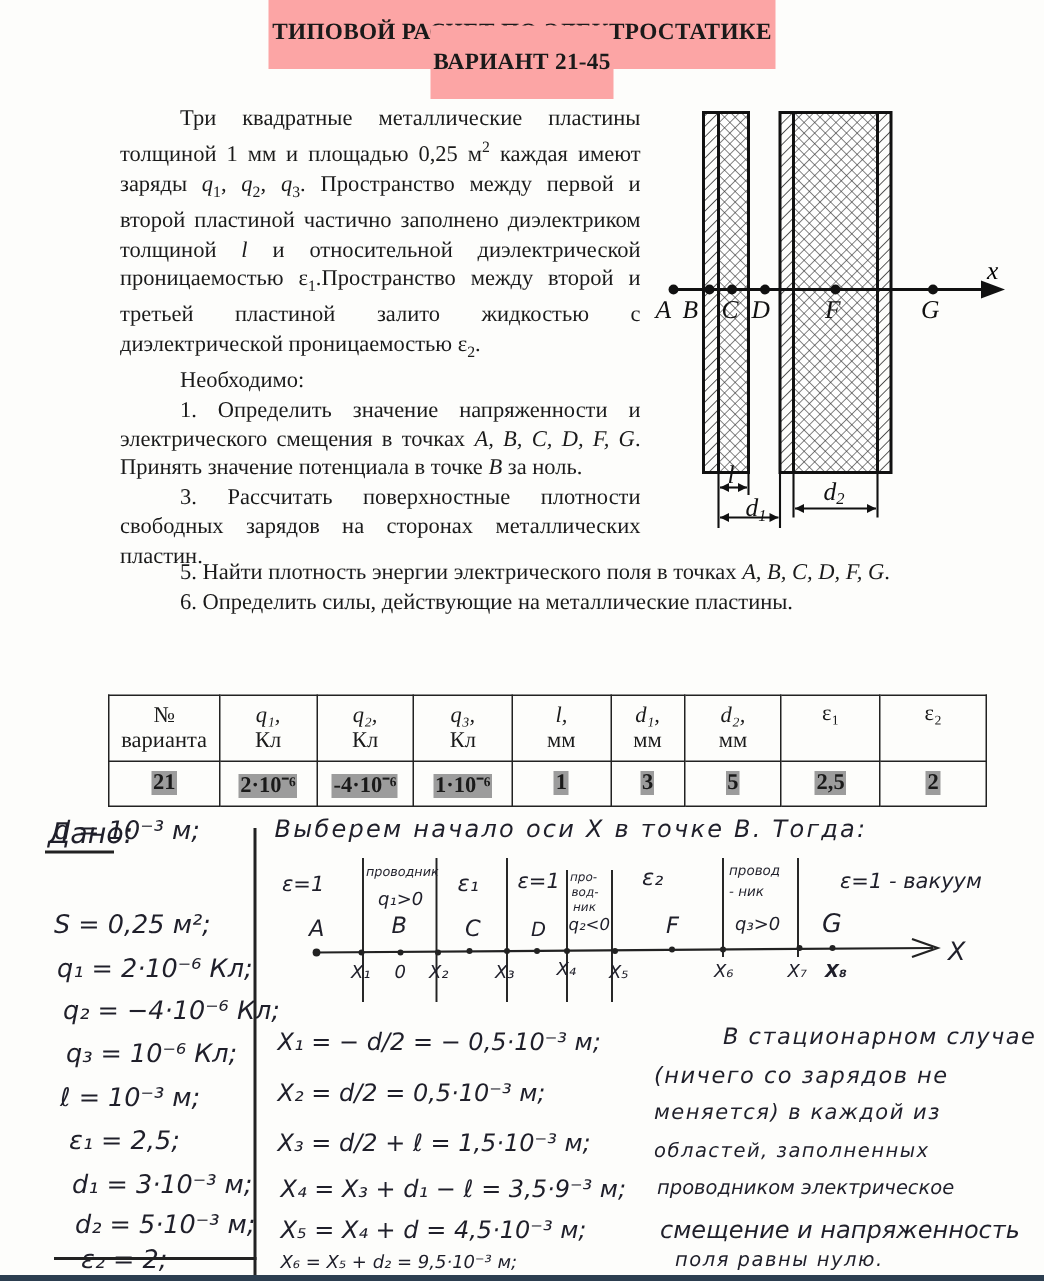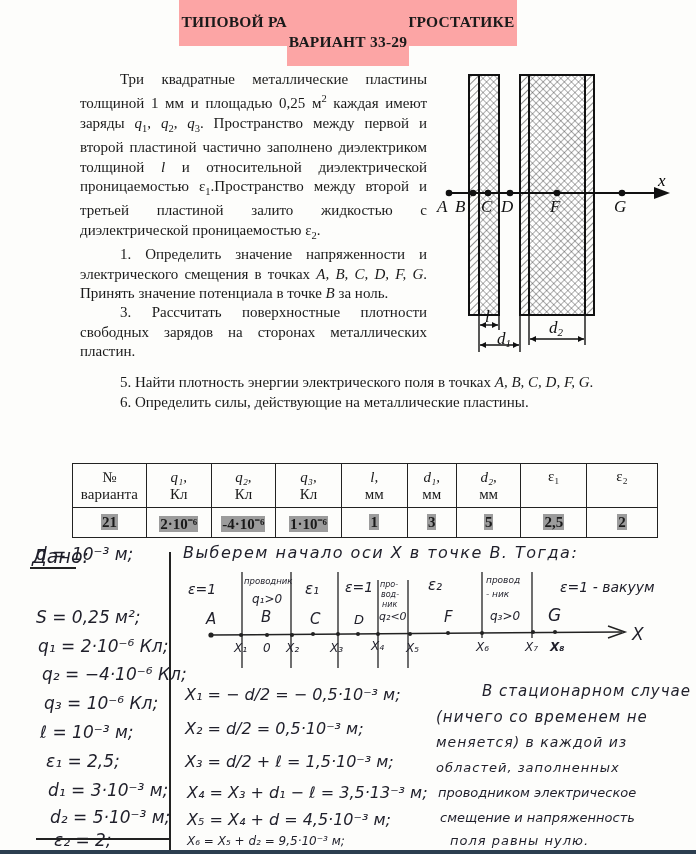--- a/index.html
+++ b/index.html
@@ -28,25 +28,26 @@
   .vline { position: absolute; background: #222; }
 
   .bottom-bar { position: absolute; left: 0; top: 850px; width: 696px; height: 4px; background: #2c3e50; }
   sup, sub { font-size: 70%; }
 </style>
 </head>
 <body>
 
 <div class="title-block">
   <div><span class="hl">ТИПОВОЙ РАСЧЕТ ПО ЭЛЕКТРОСТАТИКЕ</span></div>
-  <div><span class="hl">ВАРИАНТ 33-29</span></div>
+  <div><span class="hl">ВАРИАНТ 21-45</span></div>
 </div>
 
 <div class="problem">
   <p><span>Три квадратные металлические пластины толщиной 1 мм и площадью 0,25 м</span><sup>2</sup><span> каждая имеют заряды </span><i>q</i><sub>1</sub>, <i>q</i><sub>2</sub>, <i>q</i><sub>3</sub><span>. Пространство между первой и второй пластиной частично заполнено диэлектриком толщиной </span><i>l</i><span> и относительной диэлектрической проницаемостью ε</span><sub>1</sub><span>.Пространство между второй и третьей пластиной залито жидкостью с диэлектрической проницаемостью ε</span><sub>2</sub><span>.</span></p>
+  <p>Необходимо:</p>
   <p><span>1. Определить значение напряженности и электрического смещения в точках </span><i>A, B, C, D, F, G</i><span>. Принять значение потенциала в точке </span><i>B</i><span> за ноль.</span></p>
   <p>3. Рассчитать поверхностные плотности свободных зарядов на сторонах металлических пластин.</p>
 </div>
 
 <div class="tasks-wide">
   <p><span>5. Найти плотность энергии электрического поля в точках </span><i>A, B, C, D, F, G</i><span>.</span></p>
   <p>6. Определить силы, действующие на металлические пластины.</p>
 </div>
 
 <svg class="figure" viewBox="0 0 266 300" width="266" height="300">
@@ -249,26 +250,26 @@
       <text x="306" y="91" font-size="12">X₆</text>
       <text x="355" y="91" font-size="12">X₇</text>
       <text x="380" y="91" font-size="12" font-weight="bold">X₈</text>
       <text x="462" y="80" font-size="17">X</text>
     </g>
   </svg>
 
   <div class="hw" style="left:185px;top:685px;font-size:16px;">X₁ = − d/2 = − 0,5·10⁻³ м;</div>
   <div class="hw" style="left:185px;top:719px;font-size:16px;">X₂ = d/2 = 0,5·10⁻³ м;</div>
   <div class="hw" style="left:185px;top:752px;font-size:16px;">X₃ = d/2 + ℓ = 1,5·10⁻³ м;</div>
-  <div class="hw" style="left:187px;top:783px;font-size:16px;">X₄ = X₃ + d₁ − ℓ = 3,5·13⁻³ м;</div>
+  <div class="hw" style="left:187px;top:783px;font-size:16px;">X₄ = X₃ + d₁ − ℓ = 3,5·9⁻³ м;</div>
   <div class="hw" style="left:187px;top:810px;font-size:16px;">X₅ = X₄ + d = 4,5·10⁻³ м;</div>
   <div class="hw" style="left:187px;top:834px;font-size:12px;">X₆ = X₅ + d₂ = 9,5·10⁻³ м;</div>
 
   <div class="hw" style="left:438px;top:682px;font-size:15px;letter-spacing:1px;margin-left:44px;">В стационарном случае</div>
-  <div class="hw" style="left:436px;top:708px;font-size:15px;letter-spacing:1px;">(ничего со временем не</div>
+  <div class="hw" style="left:436px;top:708px;font-size:15px;letter-spacing:1px;">(ничего со зарядов не</div>
   <div class="hw" style="left:436px;top:734px;font-size:14px;letter-spacing:1px;">меняется) в каждой из</div>
   <div class="hw" style="left:436px;top:760px;font-size:13px;letter-spacing:1px;">областей, заполненных</div>
   <div class="hw" style="left:438px;top:785px;font-size:13px;">проводником электрическое</div>
-  <div class="hw" style="left:440px;top:810px;font-size:13px;">смещение и напряженность</div>
+  <div class="hw" style="left:440px;top:810px;font-size:16px;">смещение и напряженность</div>
   <div class="hw" style="left:450px;top:833px;font-size:13px;letter-spacing:1px;">поля равны нулю.</div>
 </div>
 
 <div class="bottom-bar"></div>
 
 </body></html>

